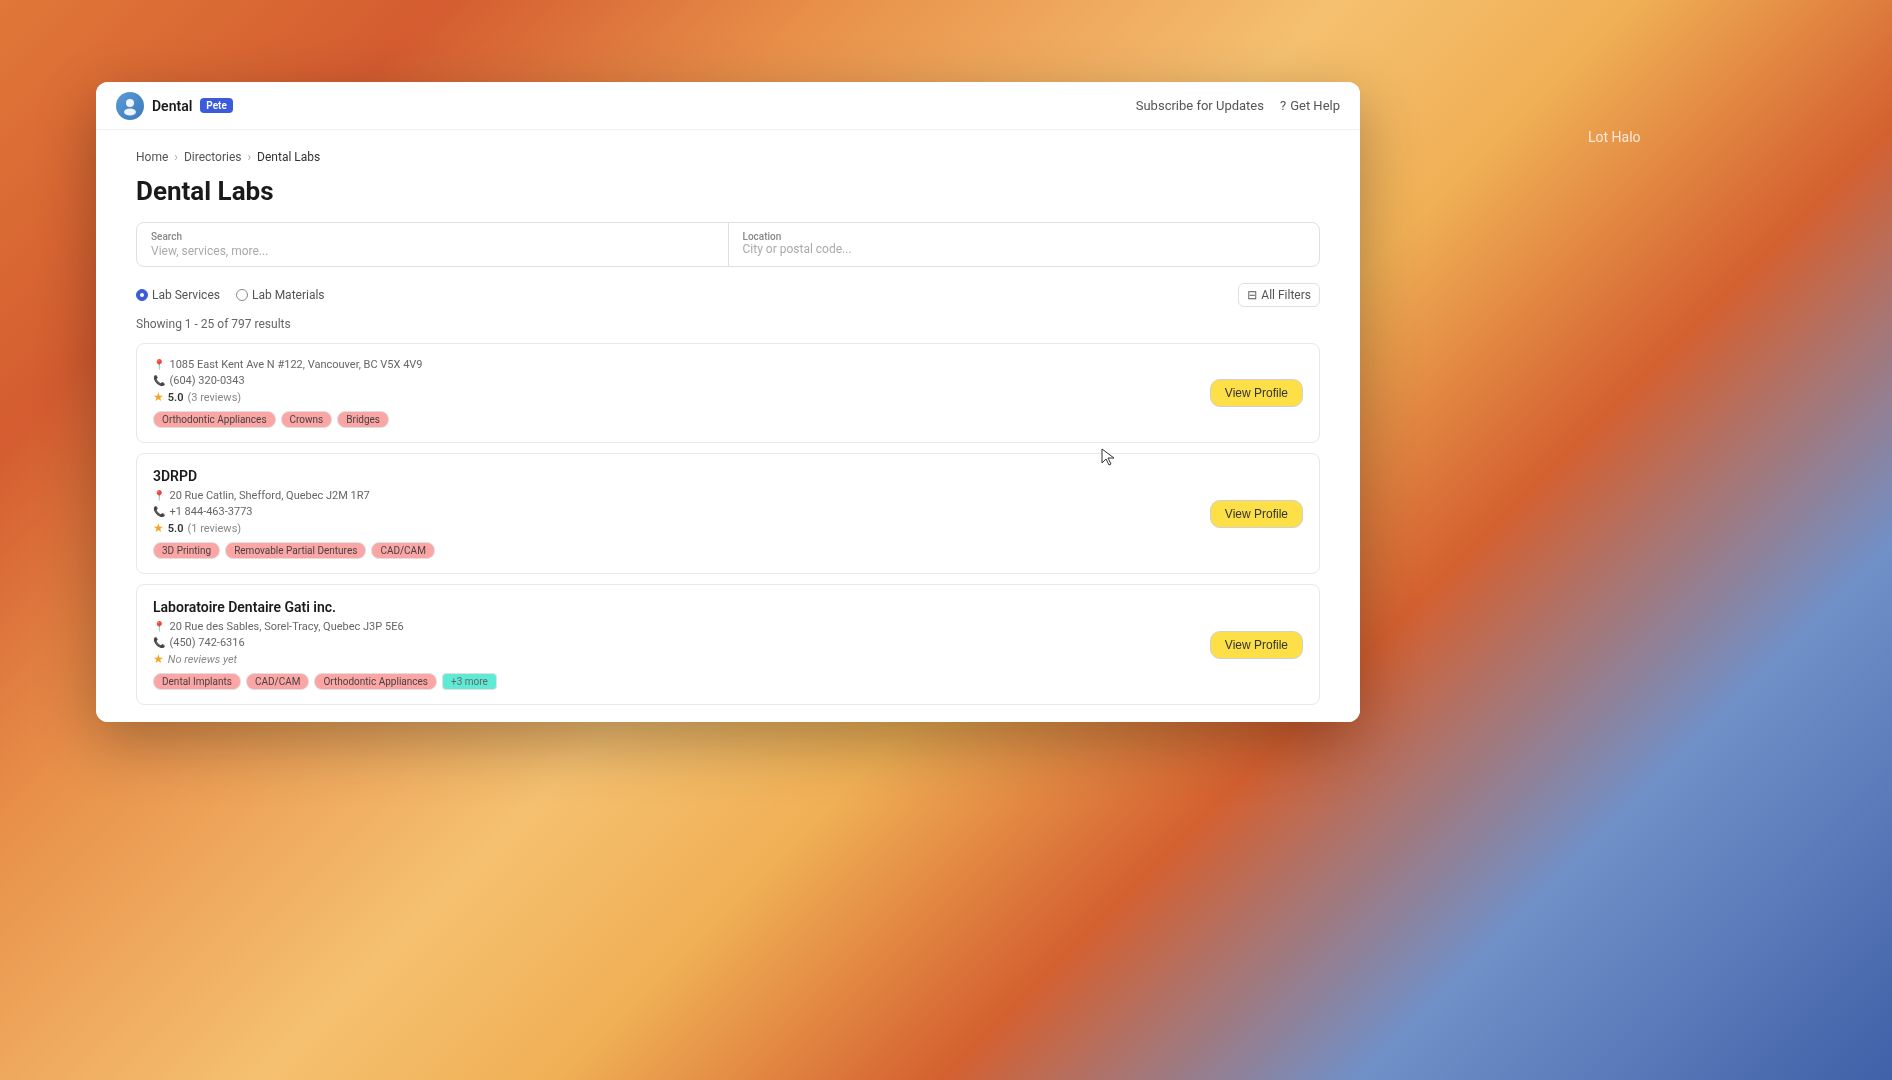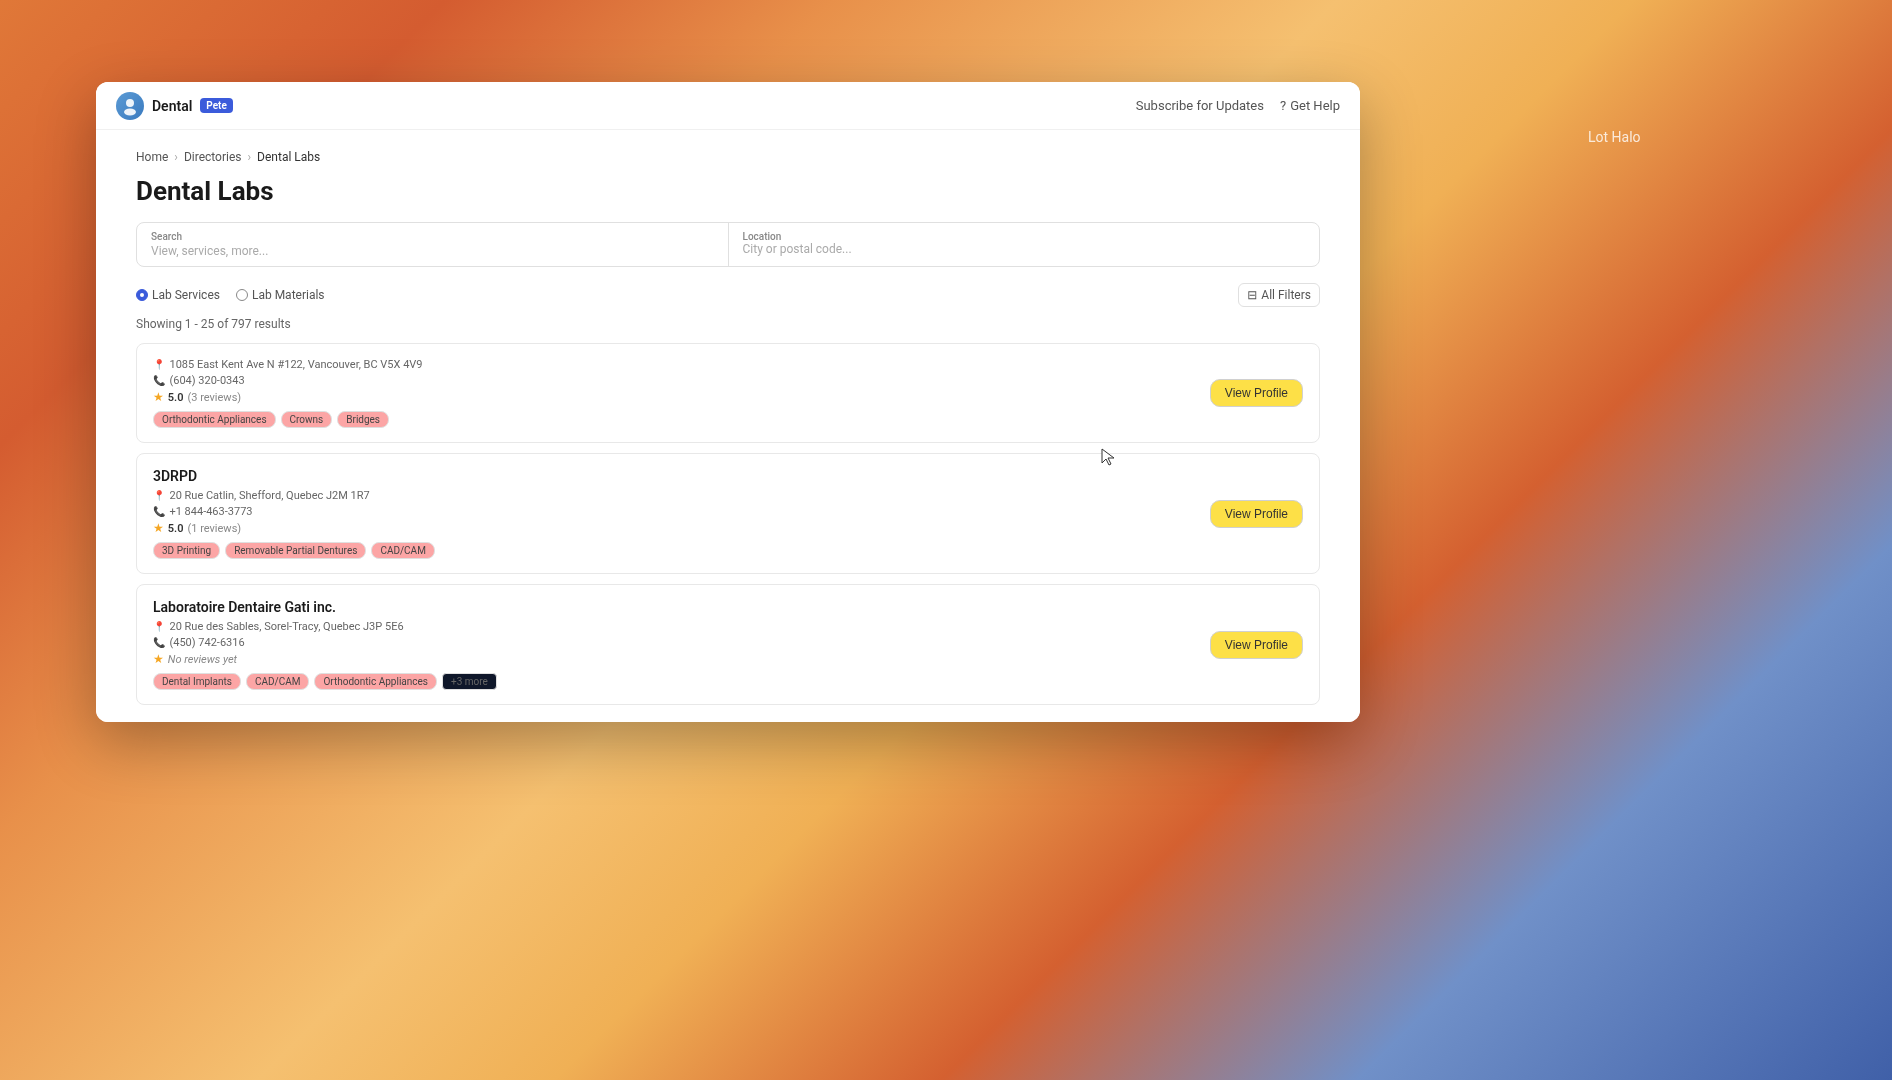--- a/index.html
+++ b/index.html
@@ -313,21 +313,21 @@
     .lab-tag {
       background: #fca5a5;
       border: 1px solid #e0e0e0;
       border-radius: 8px;
       padding: 2px 8px;
       font-size: 10px;
       color: #444;
     }
 
     .lab-tag-more {
-      background: #0f172a;
+      background: #5eead4;
       border: 1px solid #e0e0e0;
       border-radius: 4px;
       padding: 2px 8px;
       font-size: 10px;
       color: #666;
     }
 
     
     .view-profile-btn {
       flex-shrink: 0;

